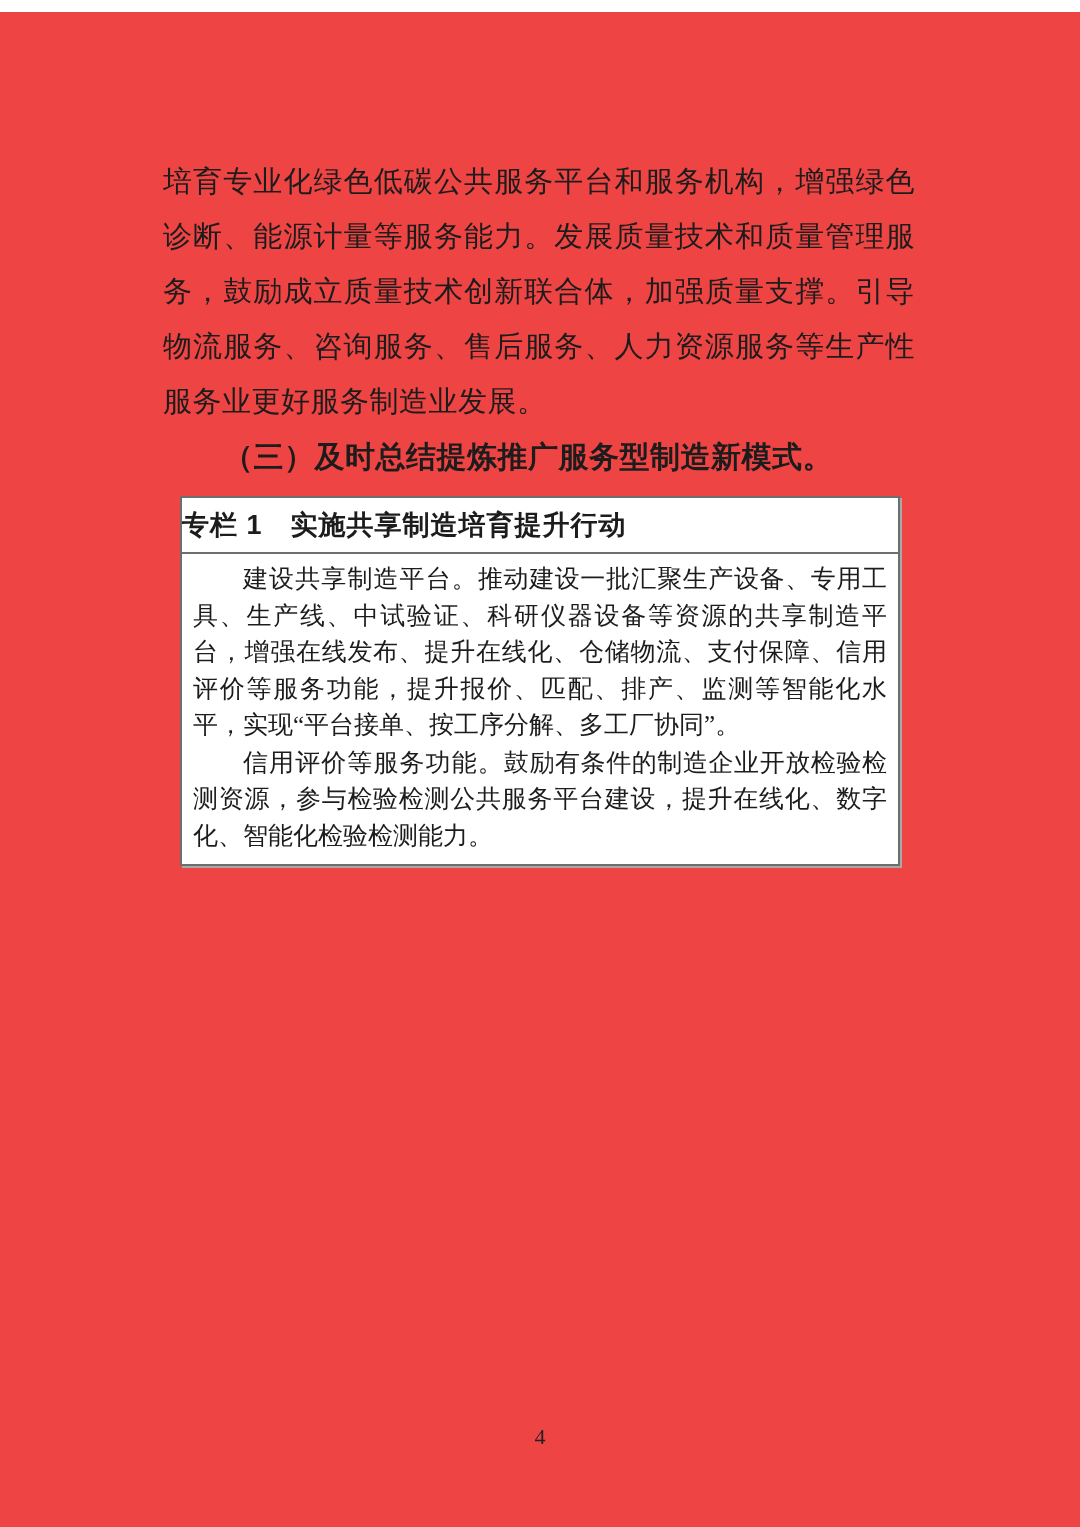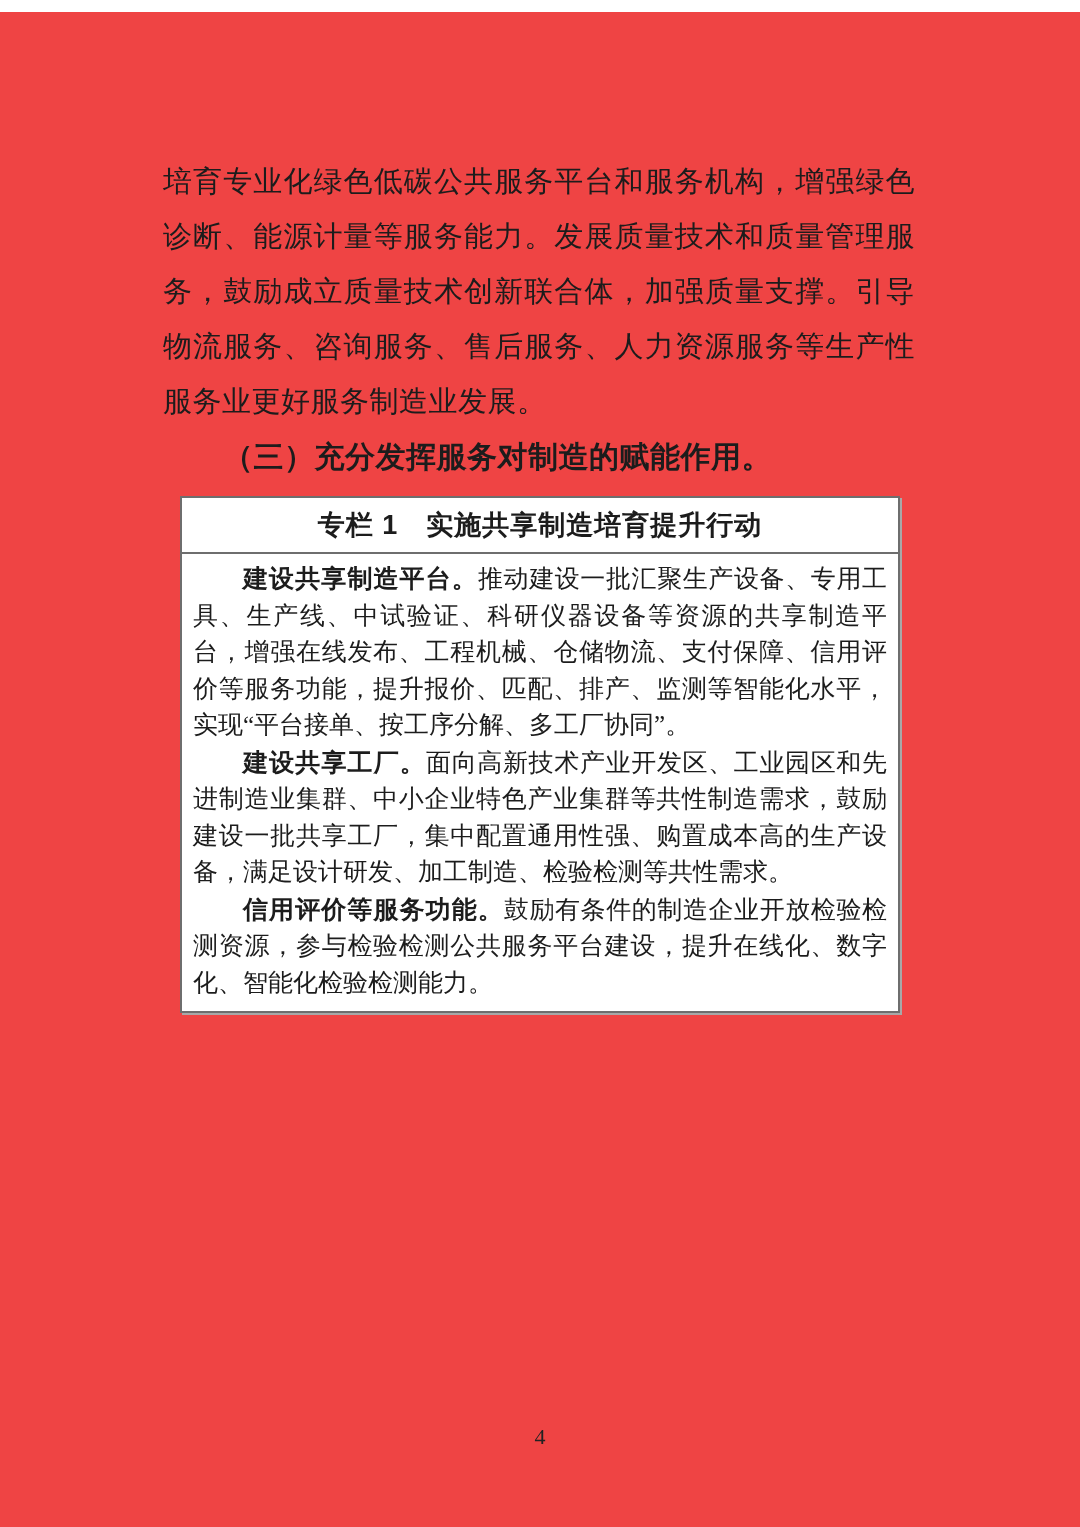--- a/index.html
+++ b/index.html
@@ -48,40 +48,39 @@
     margin-left: 17px;
     width: 720px;
     border: 2px solid #6e6e6e;
     box-shadow: 2px 2px 0 #a8a8a8;
     background: #ffffff;
   }
   .box-header {
     box-sizing: border-box;
     height: 56px;
     line-height: 54px;
-    text-align: center;
     font-family: "Liberation Sans", "DejaVu Sans", sans-serif;
     font-weight: bold;
     font-size: 27px;
     border-bottom: 2px solid #6e6e6e;
     letter-spacing: 1px;
   }
   .box-body {
     padding: 6px 11px 10px 11px;
   }
   .box-para {
     margin: 0;
     font-size: 25px;
     line-height: 36.5px;
     text-align: justify;
     text-justify: inter-character;
     text-indent: 2em;
   }
   .box-para .lead {
-    font-weight: bold;
+    font-weight: normal;
     font-family: "Liberation Sans", "DejaVu Sans", sans-serif;
     letter-spacing: 0.5px;
   }
   .page-number {
     position: absolute;
     left: 0;
     right: 0;
     top: 1412px;
     text-align: center;
     font-size: 22px;
@@ -89,28 +88,27 @@
   }
 </style>
 </head>
 <body>
 
 <div class="page">
   <div class="content">
 
     <p class="para">培育专业化绿色低碳公共服务平台和服务机构，增强绿色诊断、能源计量等服务能力。发展质量技术和质量管理服务，鼓励成立质量技术创新联合体，加强质量支撑。引导物流服务、咨询服务、售后服务、人力资源服务等生产性服务业更好服务制造业发展。</p>
 
-    <p class="section-heading">（三）充分发挥服务对制造的赋能作用。</p>
+    <p class="section-heading">（三）及时总结提炼推广服务型制造新模式。</p>
 
 
     <div class="column-box">
       <div class="box-header">专栏 1　实施共享制造培育提升行动</div>
       <div class="box-body">
-        <p class="box-para"><span class="lead">建设共享制造平台。</span><span>推动建设一批汇聚生产设备、专用工具、生产线、中试验证、科研仪器设备等资源的共享制造平台，增强在线发布、工程机械、仓储物流、支付保障、信用评价等服务功能，提升报价、匹配、排产、监测等智能化水平，实现“平台接单、按工序分解、多工厂协同”。</span></p>
-        <p class="box-para"><span class="lead">建设共享工厂。</span><span>面向高新技术产业开发区、工业园区和先进制造业集群、中小企业特色产业集群等共性制造需求，鼓励建设一批共享工厂，集中配置通用性强、购置成本高的生产设备，满足设计研发、加工制造、检验检测等共性需求。</span></p>
+        <p class="box-para"><span class="lead">建设共享制造平台。</span><span>推动建设一批汇聚生产设备、专用工具、生产线、中试验证、科研仪器设备等资源的共享制造平台，增强在线发布、提升在线化、仓储物流、支付保障、信用评价等服务功能，提升报价、匹配、排产、监测等智能化水平，实现“平台接单、按工序分解、多工厂协同”。</span></p>
         <p class="box-para"><span class="lead">信用评价等服务功能。</span><span>鼓励有条件的制造企业开放检验检测资源，参与检验检测公共服务平台建设，提升在线化、数字化、智能化检验检测能力。</span></p>
       </div>
     </div>
 
   </div>
 
   <div class="page-number">4</div>
 </div>
 
 </body></html>

